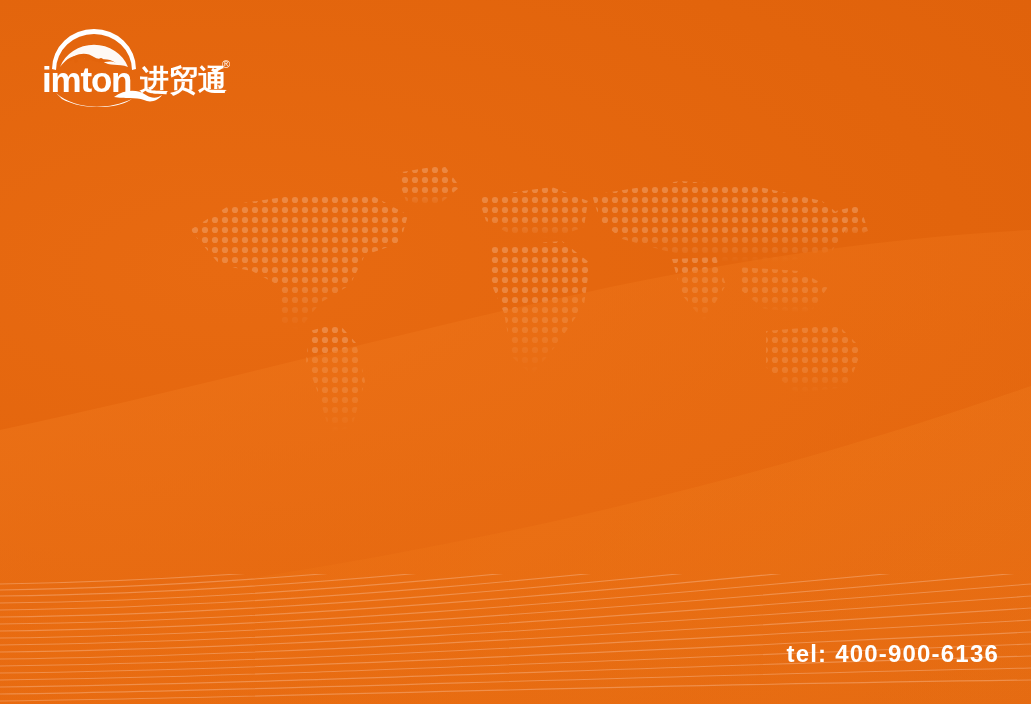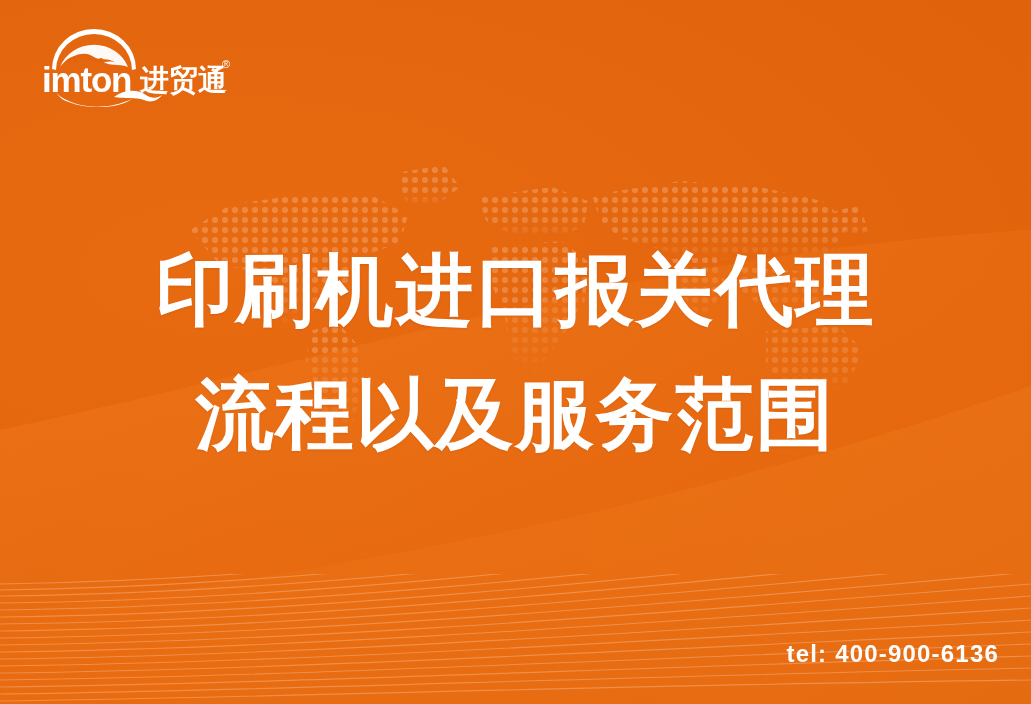--- a/index.html
+++ b/index.html
@@ -203,20 +203,16 @@
       <text x="182" y="41" font-family="'Liberation Sans','DejaVu Sans',sans-serif" font-size="11" fill="#ffffff">®</text>
 
       <g>
         <path d="M16 66 C 34 82, 66 84, 92 72 C 78 82, 44 84, 22 72 Z" fill="#ffffff"></path>
         <path d="M74 70 C 84 62, 98 62, 106 68 C 112 72, 118 71, 122 68 C 118 74, 110 76, 104 73 C 96 70, 84 72, 74 70 Z" fill="#ffffff"></path>
         <circle cx="112" cy="68" r="1.4" fill="#e2640c"></circle>
       </g>
     </svg>
   </div>
 
-  <div class="headline">
-    <span class="line">印刷机进口报关代理</span>
-    <span class="line">流程以及服务范围</span>
-  </div>
 
   <div class="tel">tel: 400-900-6136</div>
 
 </div>
 
 </body></html>

